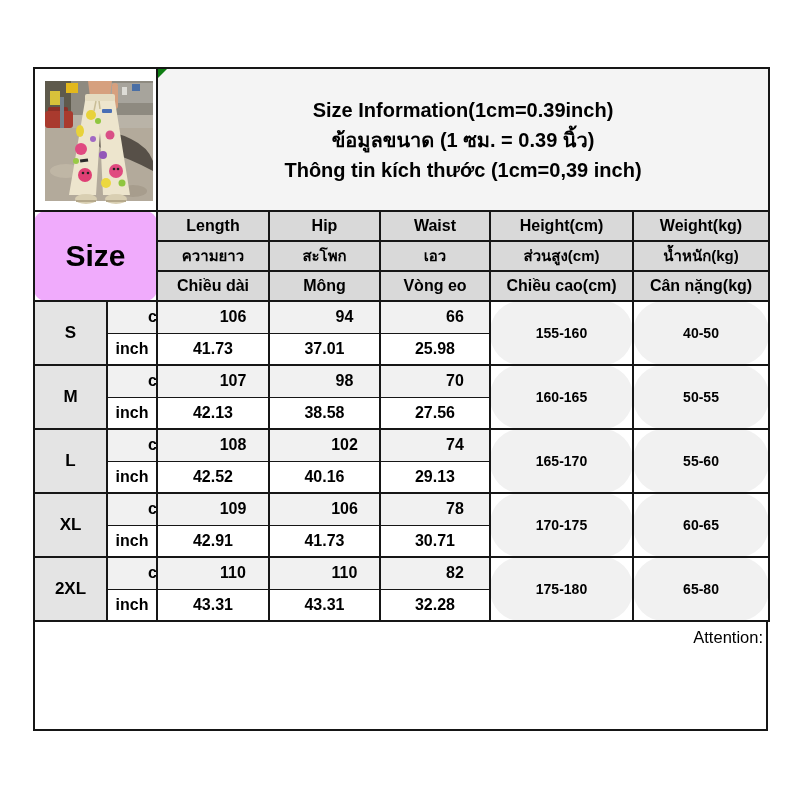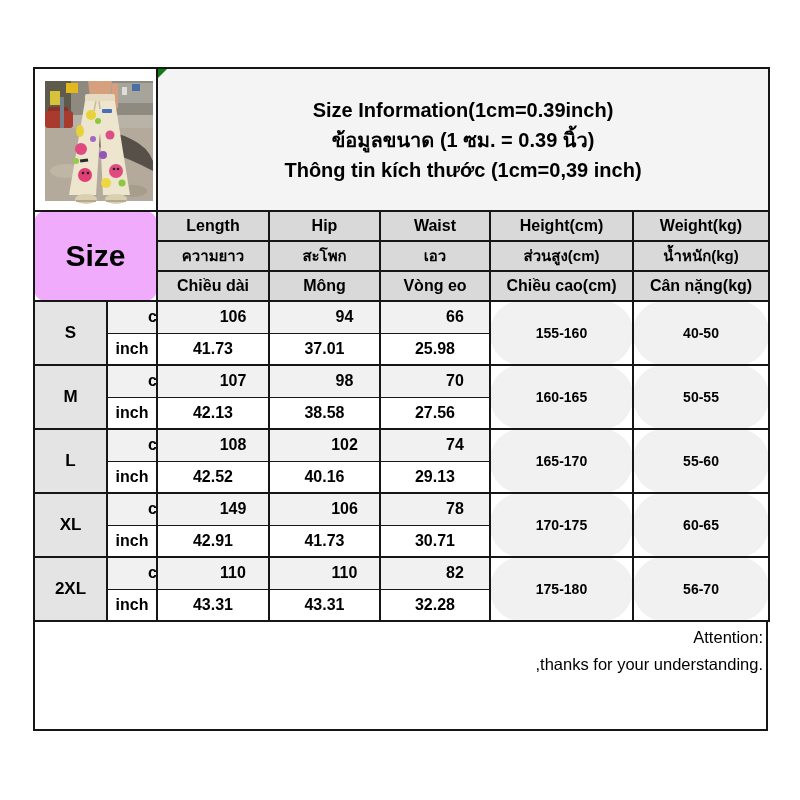--- a/index.html
+++ b/index.html
@@ -251,50 +251,49 @@
       <tr class="r-in">
         <td class="unit">inch</td>
         <td class="val">42.52</td>
         <td class="val">40.16</td>
         <td class="val">29.13</td>
       </tr>
 
       <tr class="r-cm">
         <td rowspan="2" class="slabel">XL</td>
         <td class="unit">cm</td>
-        <td class="val">149</td>
+        <td class="val">109</td>
         <td class="val">106</td>
         <td class="val">78</td>
         <td rowspan="2" class="range">170-175</td>
         <td rowspan="2" class="range">60-65</td>
       </tr>
       <tr class="r-in">
         <td class="unit">inch</td>
         <td class="val">42.91</td>
         <td class="val">41.73</td>
         <td class="val">30.71</td>
       </tr>
 
       <tr class="r-cm">
         <td rowspan="2" class="slabel">2XL</td>
         <td class="unit">cm</td>
         <td class="val">110</td>
         <td class="val">110</td>
         <td class="val">82</td>
         <td rowspan="2" class="range">175-180</td>
-        <td rowspan="2" class="range">56-70</td>
+        <td rowspan="2" class="range">65-80</td>
       </tr>
       <tr class="r-in">
         <td class="unit">inch</td>
         <td class="val">43.31</td>
         <td class="val">43.31</td>
         <td class="val">32.28</td>
       </tr>
     </tbody>
       </table>
 
     <div class="attention">
       <div>Attention:</div>
-      <div>,thanks for your understanding.</div>
     </div>
 
   </div>
 </div>
 
 </body></html>

